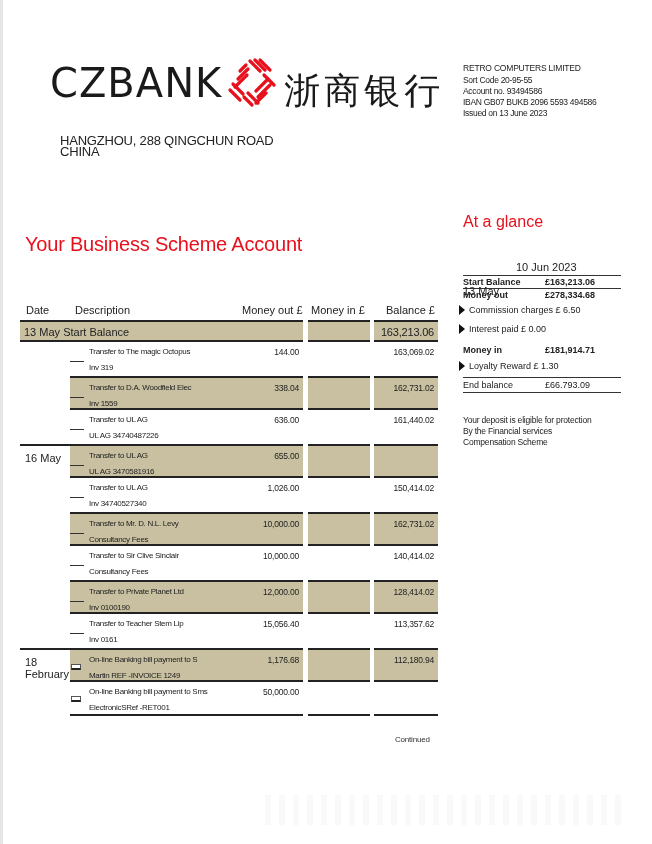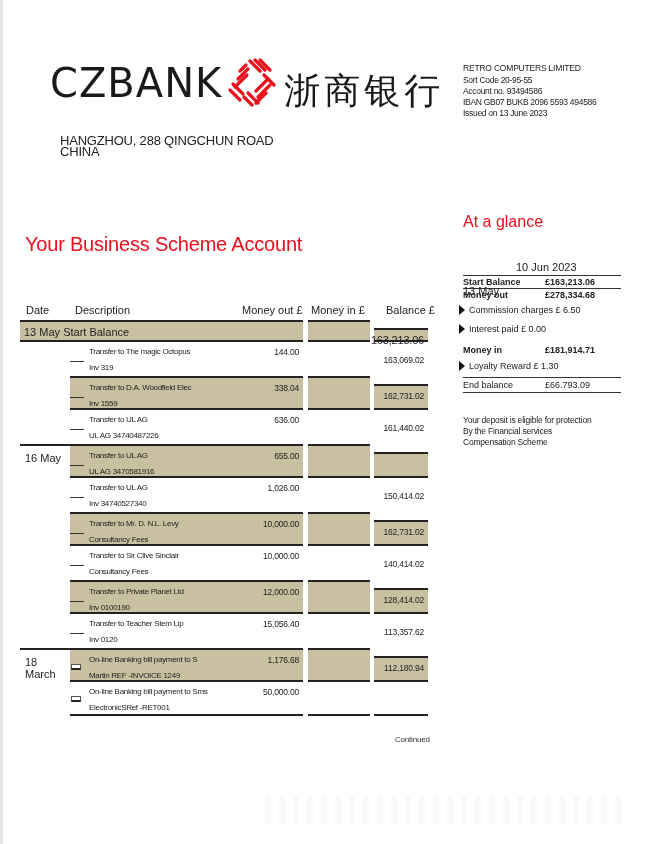--- a/index.html
+++ b/index.html
@@ -40,21 +40,21 @@
 
   
   .thead { left: 20px; top: 304px; width: 420px; height: 16px; font-size: 11px; color: #222; }
   .thead span { position: absolute; top: 0; }
   .tbl { left: 20px; top: 320px; width: 420px; }
   .row { position: relative; height: 34px; }
   .startrow { height: 22px; }
   .cell { position: absolute; top: 0; bottom: 0; box-sizing: border-box; }
   .c-desc { left: 50px; width: 233px; }
   .c-in { left: 288px; width: 62px; }
-  .c-bal { left: 354px; width: 54px; margin-top: 8px; }
+  .c-bal { left: 354px; width: 64px; }
   .shaded .c-desc, .shaded .c-in, .shaded .c-bal { background: #c8c0a0; }
   .startrow .c-desc { left: 0; width: 283px; }
   .topline .c-desc, .topline .c-in, .topline .c-bal { border-top: 2px solid #222; }
   .botline .c-desc, .botline .c-in, .botline .c-bal { border-bottom: 2px solid #222; }
   .datecell { left: 0; width: 50px; }
   .topline.fulldate .datecell { border-top: 2px solid #222; }
   .datecell .d { position: absolute; left: 5px; top: 6px; font-size: 11px; color: #222; }
   .t1 { position: absolute; left: 19px; top: 5px; font-size: 8px; color: #222; letter-spacing: -0.3px; }
   .t2 { position: absolute; left: 19px; top: 21px; font-size: 8px; color: #222; letter-spacing: -0.3px; }
   .dash { position: absolute; left: 0; top: 19px; width: 14px; height: 1px; background: #333; }
@@ -313,34 +313,34 @@
       </div>
   </div>
 
   <div class="row">
     <div class="cell datecell">
         <span class="d"></span>
       </div>
     <div class="cell c-desc">
       <span class="dash"></span>
       <span class="t1">Transfer to Teacher Stem Lip</span>
-      <span class="t2">Inv 0120</span>
+      <span class="t2">Inv 0161</span>
       <span class="amt">15,056.40</span>
     </div>
     <div class="cell c-in">
         <span class="amt"></span>
       </div>
     <div class="cell c-bal">
         <span class="amt">113,357.62</span>
       </div>
   </div>
 
   <div class="row shaded topline botline fulldate">
     <div class="cell datecell">
-        <span class="d">18 March</span>
+        <span class="d">18 February</span>
       </div>
     <div class="cell c-desc">
       <span class="boxicon"></span>
       <span class="t1">On-line Banking bill payment to S</span>
       <span class="t2">Martin REF -INVOICE 1249</span>
       <span class="amt">1,176.68</span>
     </div>
     <div class="cell c-in">
         <span class="amt"></span>
       </div>

